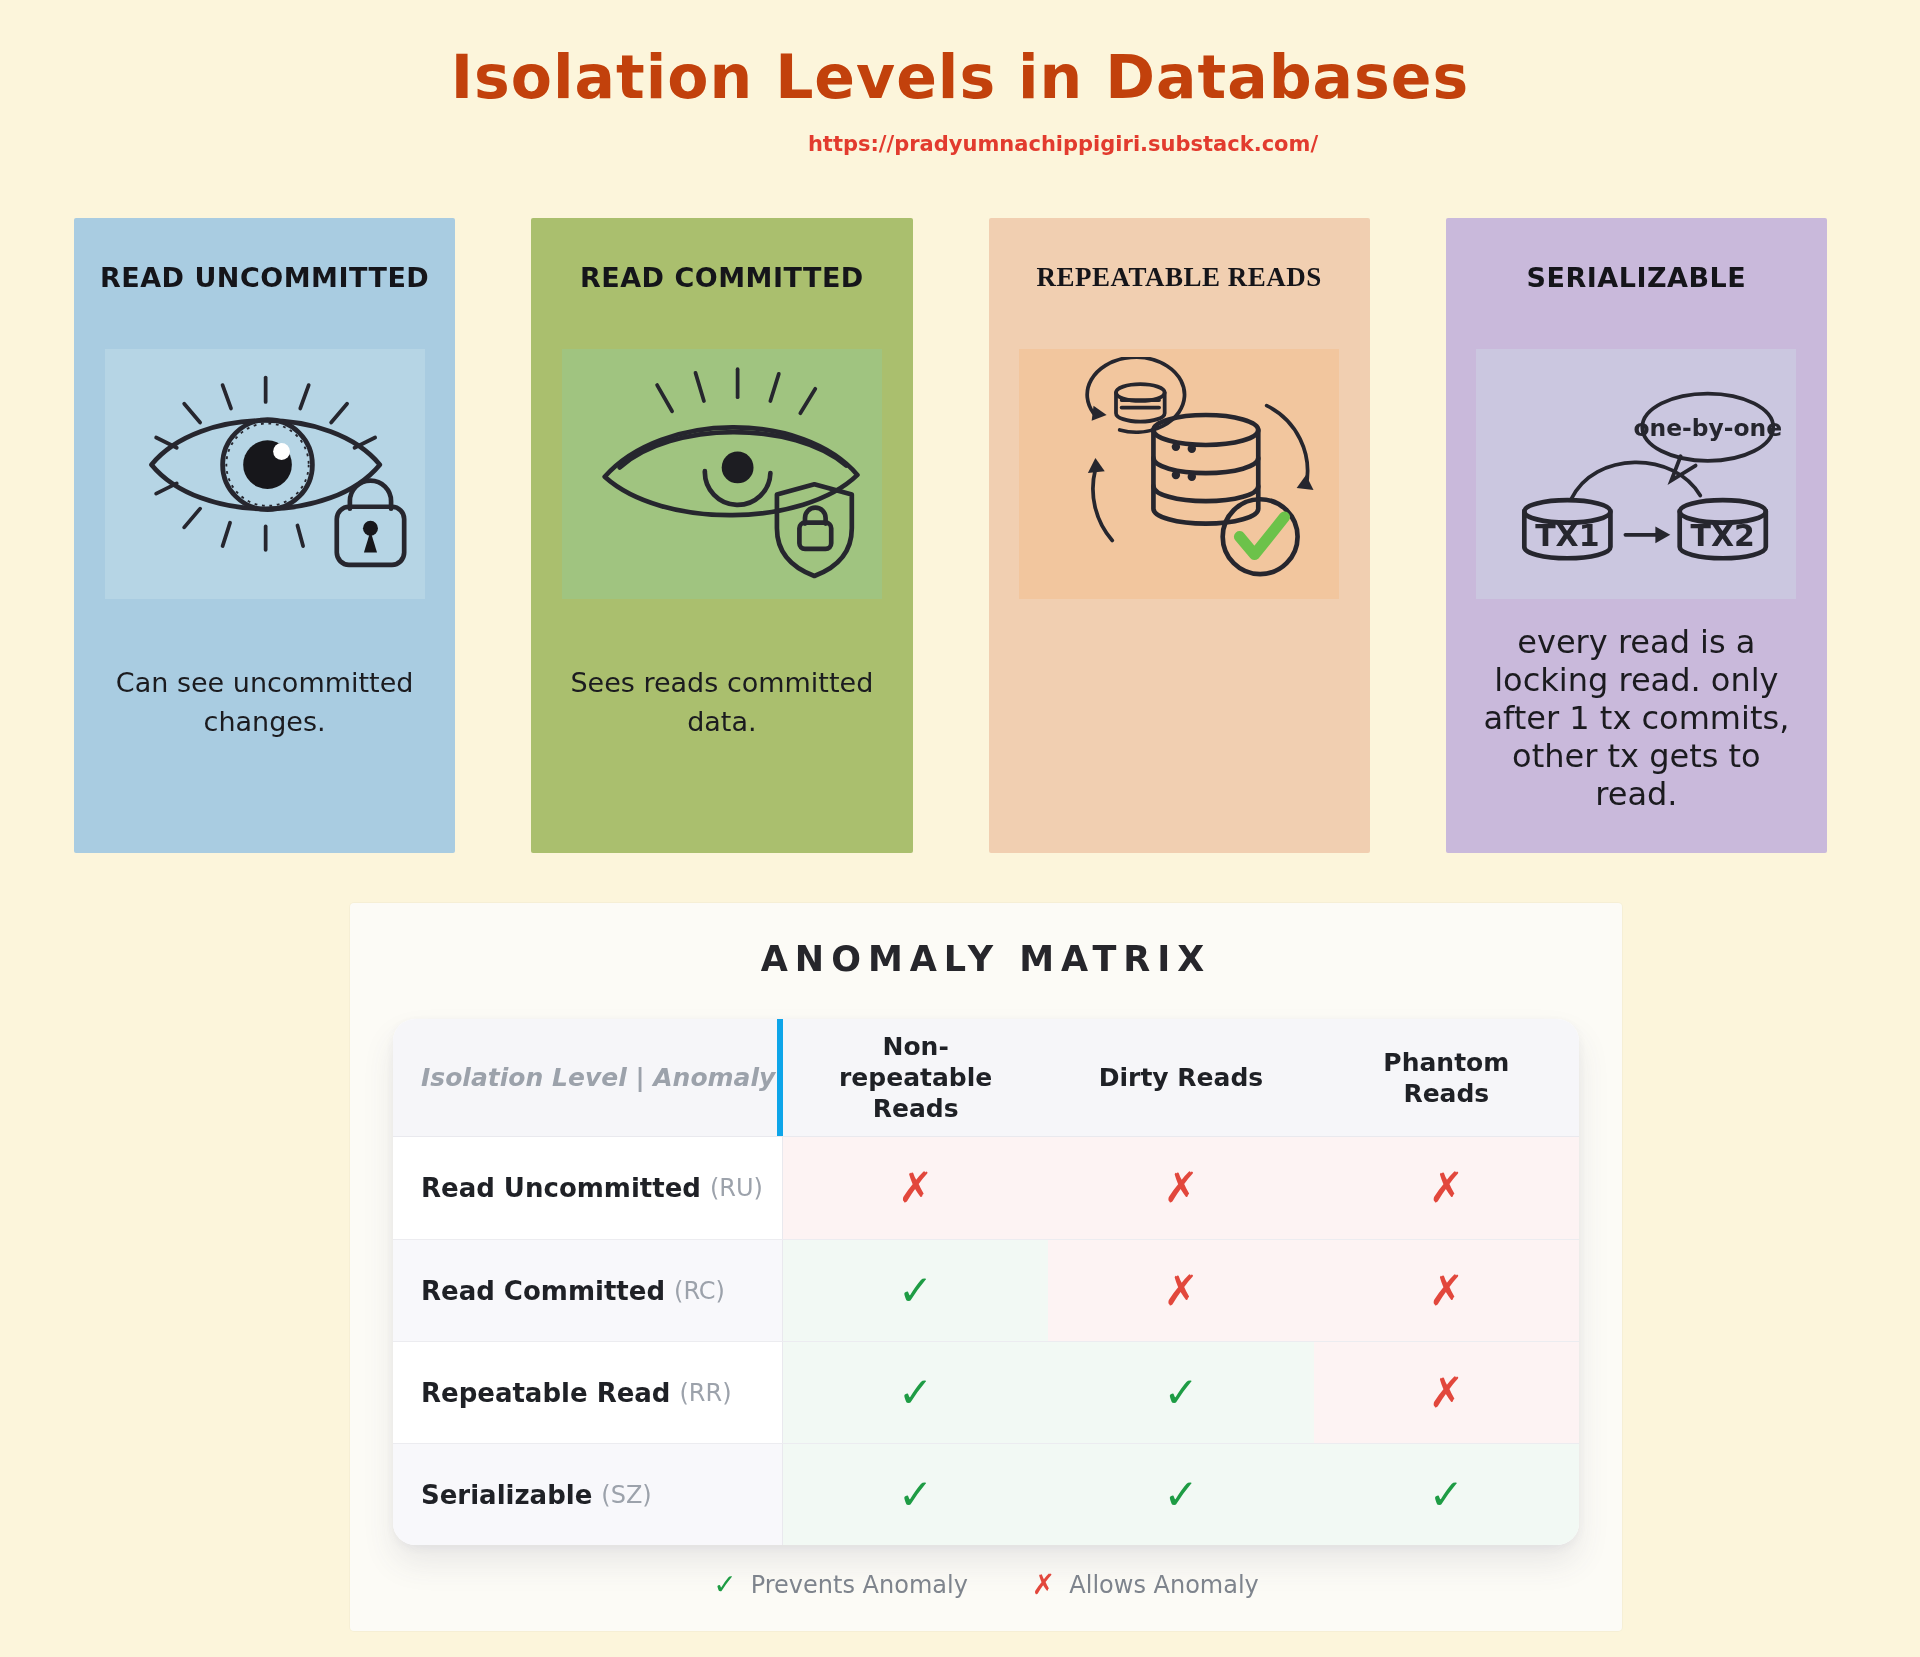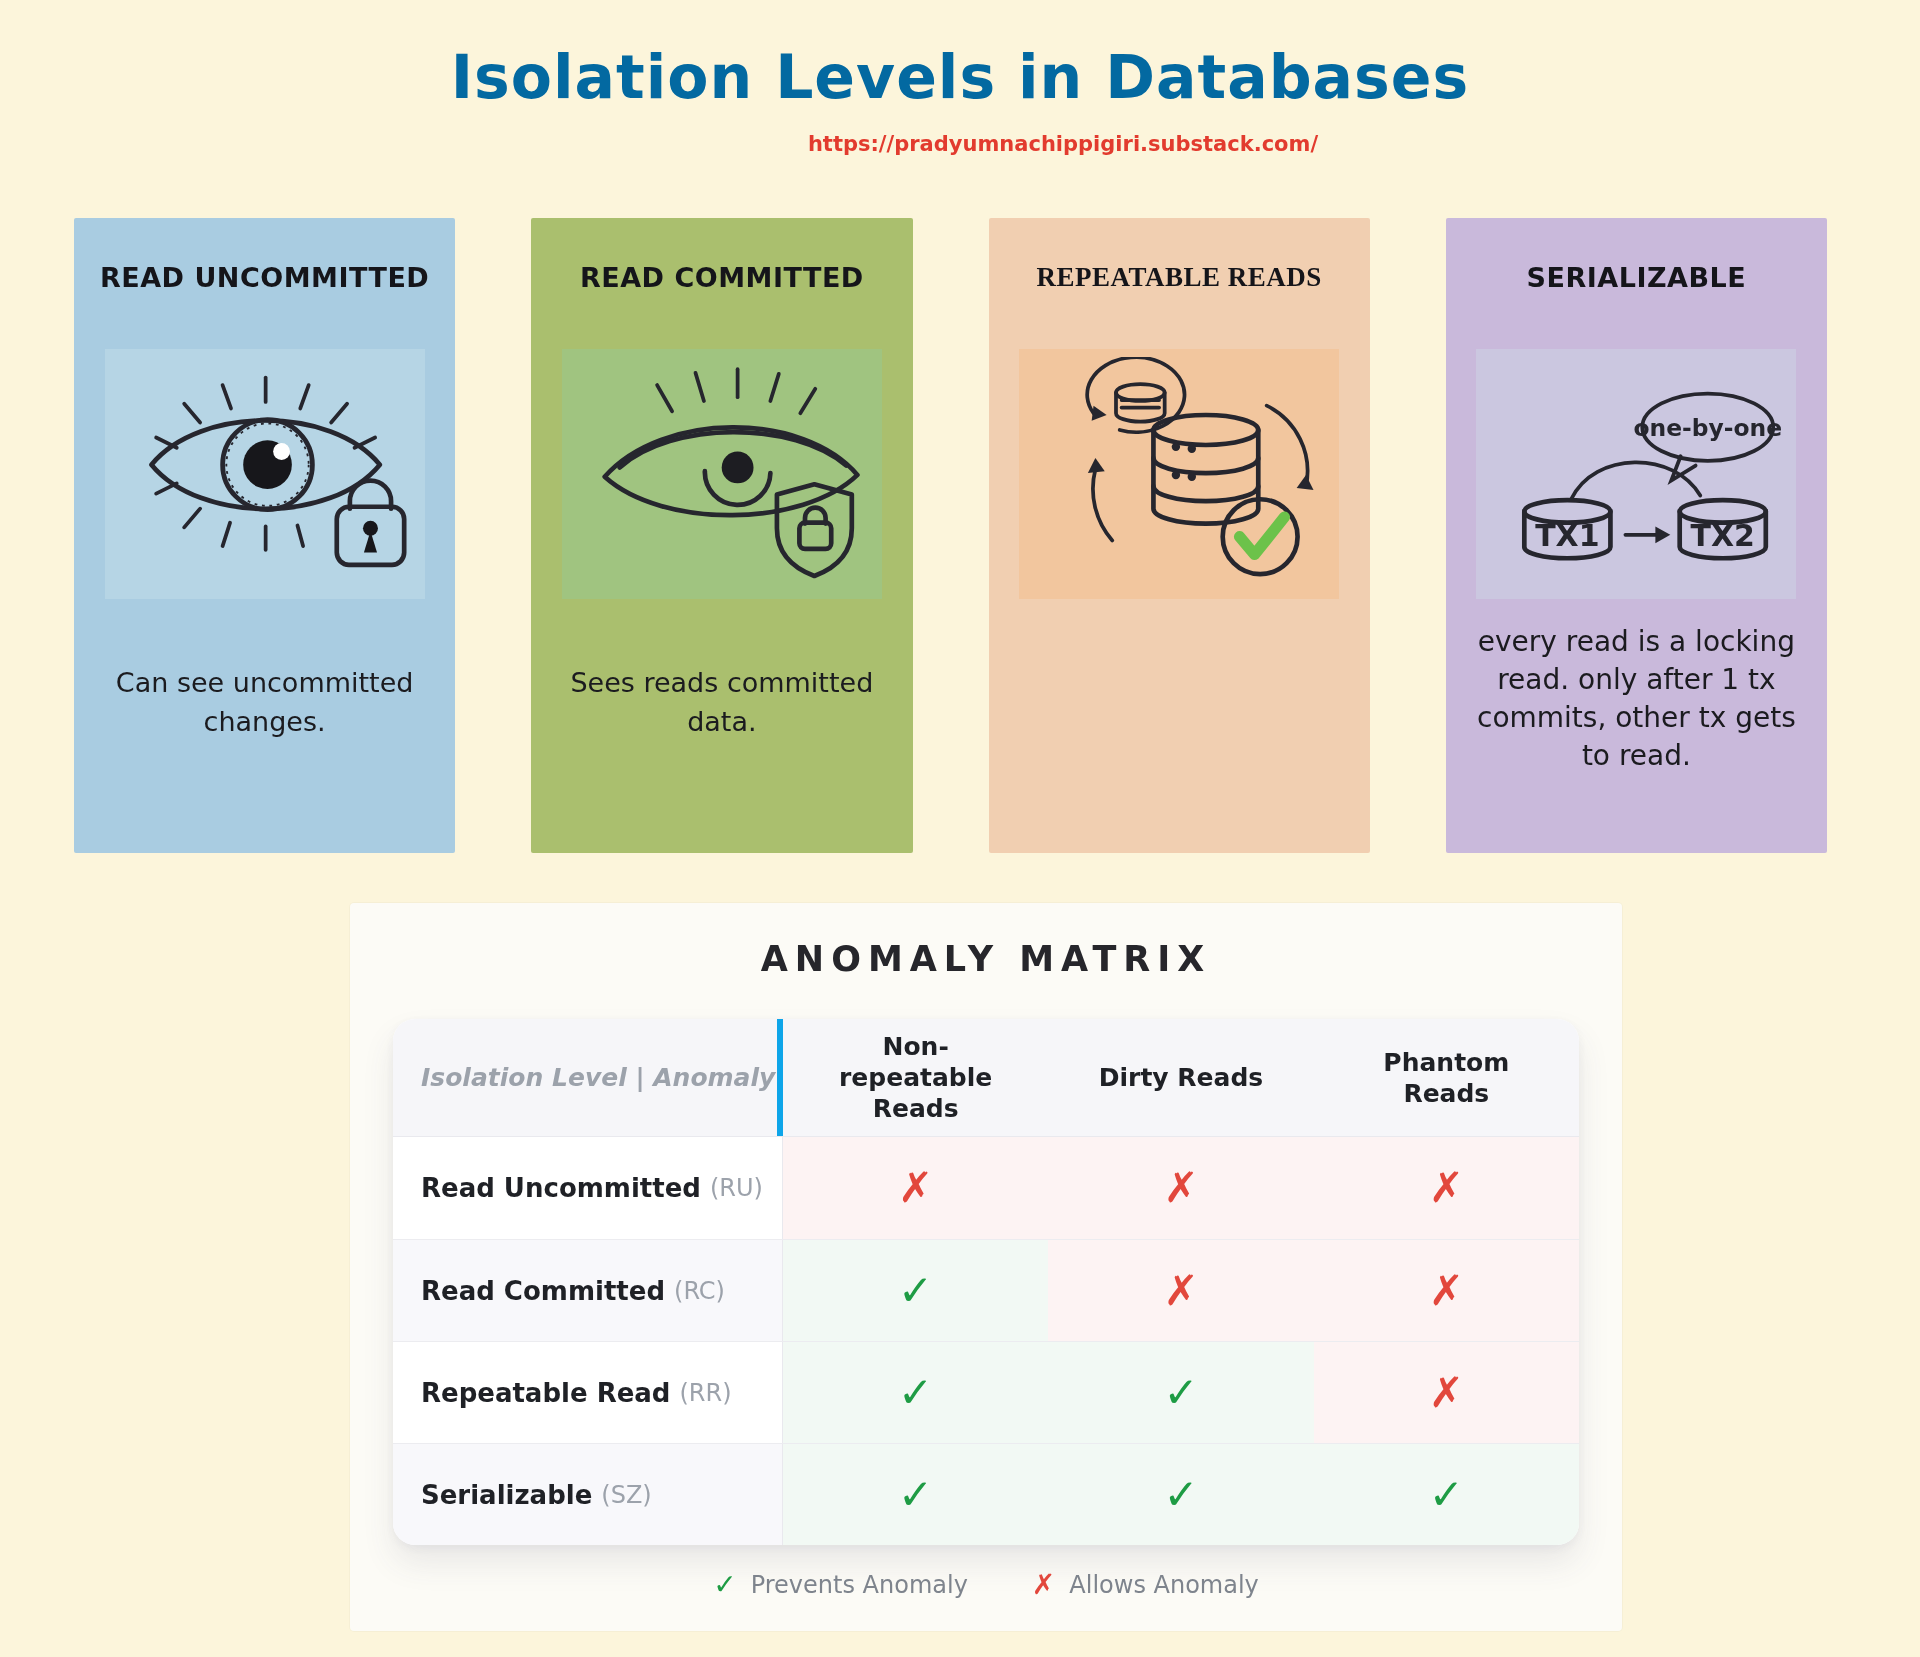--- a/index.html
+++ b/index.html
@@ -10,21 +10,21 @@
     overflow:hidden;
     color:#17171b;
   }
   
   .page-title {
     margin-top:42px;
     text-align:center;
     font-size:60px;
     font-weight:600;
     letter-spacing:1px;
-    color:#0369a1;
+    color:#c2410c;
   }
   .page-url-wrap { text-align:center; margin-top:20px; transform:translateX(103px); }
   .page-url {
     font-size:21px;
     font-weight:700;
     color:#E23B2E;
     text-decoration:none;
   }
   
   .cards {
@@ -56,21 +56,21 @@
   .tile svg { width:300px; height:234px; }
   .card-desc {
     margin-top:64px;
     padding:0 6px;
     text-align:center;
     font-size:27px;
     font-weight:500;
     line-height:39px;
     color:#1b1b1f;
   }
-  .card:nth-child(4) .card-desc { margin-top:24px; font-size:28px; line-height:38px; }
+  .card:nth-child(4) .card-desc { margin-top:24px; font-size:32px; line-height:38px; }
   
   .matrix-panel {
     width:1272px;
     margin:50px 0 0 350px;
     background:#FCFBF6;
     border-radius:4px;
     box-shadow:0 0 0 1px rgba(0,0,0,.025);
     padding:36px 8px 32px;
   }
   .matrix-title {

